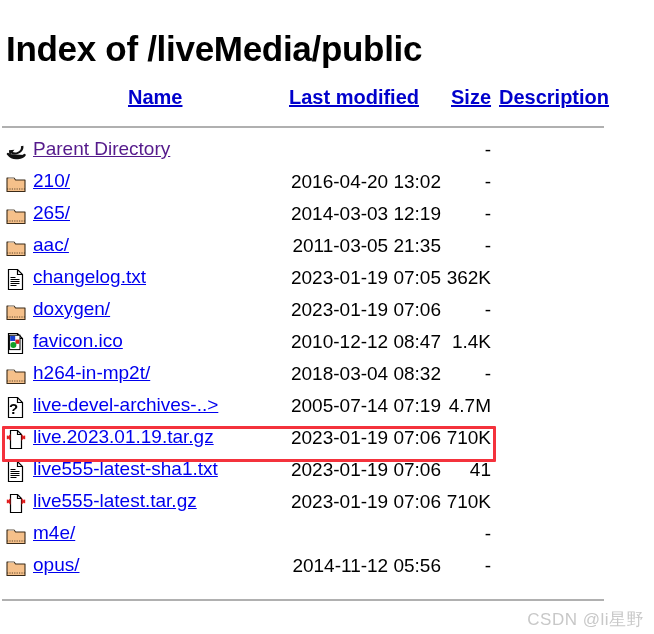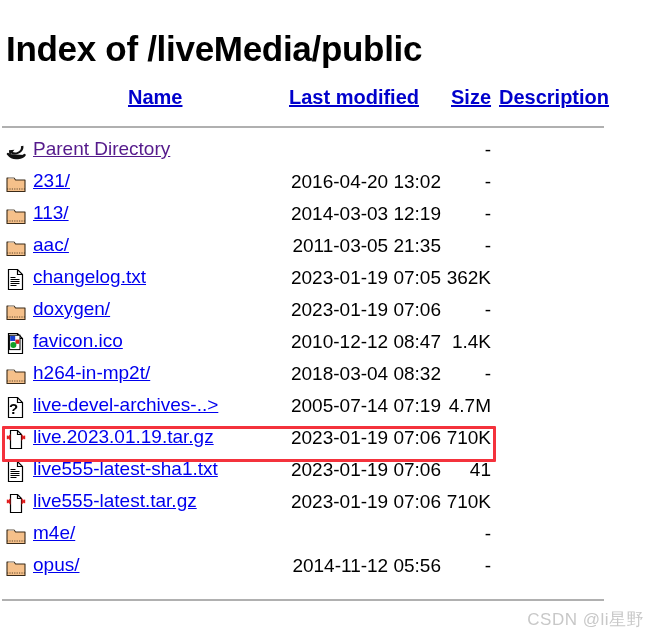--- a/index.html
+++ b/index.html
@@ -169,33 +169,33 @@
       <span class="cell-size">-</span>
     </div>
     <div class="row">
       <span class="cell-icon">
         <svg class="icn" viewBox="0 0 20 23" xmlns="http://www.w3.org/2000/svg">
           <path d="M1 6 h7 l1.6 2 h9.4 v11.5 h-18 z" fill="#f5c08a" stroke="#3a2a18" stroke-width="1.1" stroke-linejoin="round"></path>
           <path d="M1 17 h18" stroke="#3a2a18" stroke-width="0.8" stroke-dasharray="1.2 1.2"></path>
           <path d="M2.4 6.2 h5.6" stroke="#ffffff" stroke-width="0.9" opacity="0.7"></path>
         </svg>
       </span>
-      <a class="cell-name">231/</a>
+      <a class="cell-name">210/</a>
       <span class="cell-date">2016-04-20 13:02</span>
       <span class="cell-size">-</span>
     </div>
     <div class="row">
       <span class="cell-icon">
         <svg class="icn" viewBox="0 0 20 23" xmlns="http://www.w3.org/2000/svg">
           <path d="M1 6 h7 l1.6 2 h9.4 v11.5 h-18 z" fill="#f5c08a" stroke="#3a2a18" stroke-width="1.1" stroke-linejoin="round"></path>
           <path d="M1 17 h18" stroke="#3a2a18" stroke-width="0.8" stroke-dasharray="1.2 1.2"></path>
           <path d="M2.4 6.2 h5.6" stroke="#ffffff" stroke-width="0.9" opacity="0.7"></path>
         </svg>
       </span>
-      <a class="cell-name">113/</a>
+      <a class="cell-name">265/</a>
       <span class="cell-date">2014-03-03 12:19</span>
       <span class="cell-size">-</span>
     </div>
     <div class="row">
       <span class="cell-icon">
         <svg class="icn" viewBox="0 0 20 23" xmlns="http://www.w3.org/2000/svg">
           <path d="M1 6 h7 l1.6 2 h9.4 v11.5 h-18 z" fill="#f5c08a" stroke="#3a2a18" stroke-width="1.1" stroke-linejoin="round"></path>
           <path d="M1 17 h18" stroke="#3a2a18" stroke-width="0.8" stroke-dasharray="1.2 1.2"></path>
           <path d="M2.4 6.2 h5.6" stroke="#ffffff" stroke-width="0.9" opacity="0.7"></path>
         </svg>

